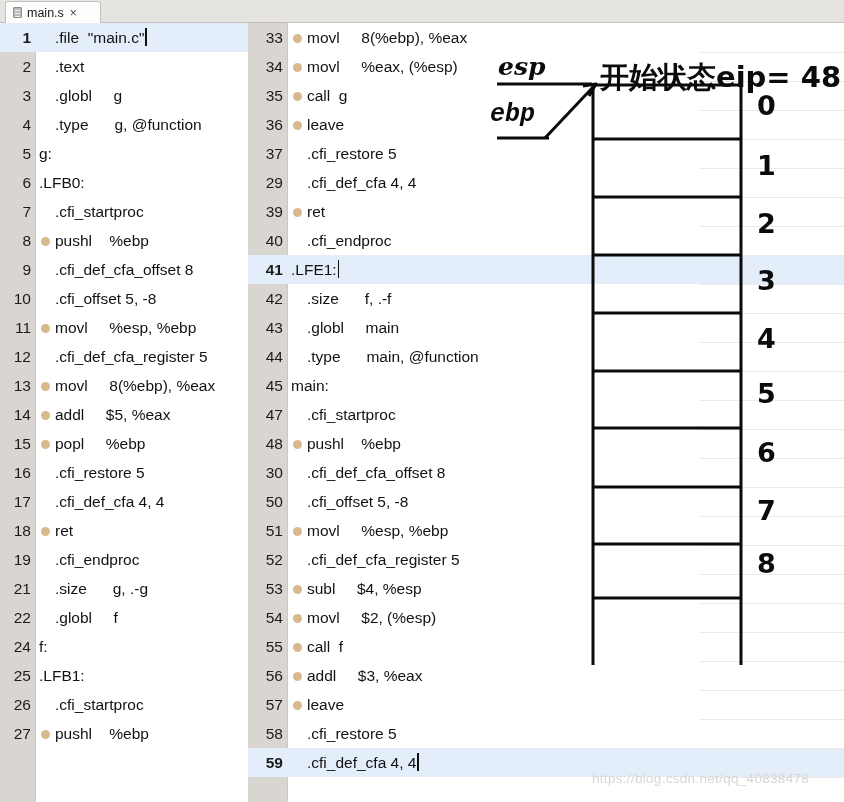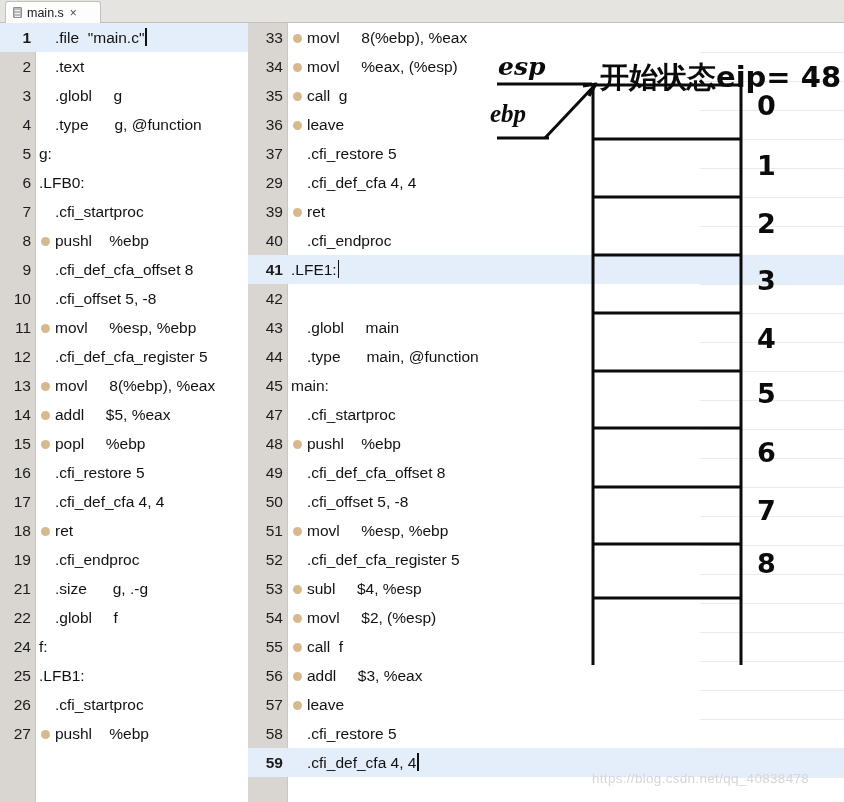--- a/index.html
+++ b/index.html
@@ -81,21 +81,21 @@
   #rules { position:absolute; left:452px; top:0; width:392px; height:779px; }
 
   
   #overlay { position:absolute; left:0; top:0; width:844px; height:802px; pointer-events:none; }
   .hand {
     position:absolute; color:#0b0b0b;
     font-family:"DejaVu Sans", sans-serif; font-weight:bold;
   }
   #hw-title { left:600px; top:22px; font-size:29px; letter-spacing:0px;margin-top:36px; }
   #hw-esp { left:498px; top:52px; font-size:25px; font-style:italic; font-family:"DejaVu Serif", serif; }
-  #hw-ebp { left:490px; top:100px; font-size:25px; font-style:italic; font-family:Liberation Serif, serif; }
+  #hw-ebp { left:490px; top:100px; font-size:25px; font-style:italic; font-family:Liberation Mono, monospace; }
   .cellnum {
     position:absolute; font-family:"DejaVu Sans", sans-serif; font-weight:bold;
     font-size:27px; color:#0b0b0b;
   }
 
   
   #watermark {
     position:absolute; left:592px; top:771px; font-size:13.5px;
     color:#d6d6d6; letter-spacing:0.3px; white-space:nowrap;
   }
@@ -149,27 +149,27 @@
     <div class="code-area" id="code-right">
         <div class="line"><span class="num">33</span><span class="dot" style="background: rgb(216, 185, 141);"></span><span class="txt ind">movl     8(%ebp), %eax</span></div>
         <div class="line"><span class="num">34</span><span class="dot" style="background: rgb(216, 185, 141);"></span><span class="txt ind">movl     %eax, (%esp)</span></div>
         <div class="line"><span class="num">35</span><span class="dot" style="background: rgb(216, 185, 141);"></span><span class="txt ind">call  g</span></div>
         <div class="line"><span class="num">36</span><span class="dot" style="background: rgb(216, 185, 141);"></span><span class="txt ind">leave</span></div>
         <div class="line"><span class="num">37</span><span class="txt ind">.cfi_restore 5</span></div>
         <div class="line"><span class="num">29</span><span class="txt ind">.cfi_def_cfa 4, 4</span></div>
         <div class="line"><span class="num">39</span><span class="dot" style="background: rgb(216, 185, 141);"></span><span class="txt ind">ret</span></div>
         <div class="line"><span class="num">40</span><span class="txt ind">.cfi_endproc</span></div>
         <div class="line hl"><span class="num">41</span><span class="txt">.LFE1:<span class="caret"></span></span></div>
-        <div class="line"><span class="num">42</span></div>
+        <div class="line"><span class="num">42</span><span class="txt ind">.size      f, .-f</span></div>
         <div class="line"><span class="num">43</span><span class="txt ind">.globl     main</span></div>
         <div class="line"><span class="num">44</span><span class="txt ind">.type      main, @function</span></div>
         <div class="line"><span class="num">45</span><span class="txt">main:</span></div>
         <div class="line"><span class="num">47</span><span class="txt ind">.cfi_startproc</span></div>
         <div class="line"><span class="num">48</span><span class="dot" style="background: rgb(216, 185, 141);"></span><span class="txt ind">pushl    %ebp</span></div>
-        <div class="line"><span class="num">49</span><span class="txt ind">.cfi_def_cfa_offset 8</span></div>
+        <div class="line"><span class="num">30</span><span class="txt ind">.cfi_def_cfa_offset 8</span></div>
         <div class="line"><span class="num">50</span><span class="txt ind">.cfi_offset 5, -8</span></div>
         <div class="line"><span class="num">51</span><span class="dot" style="background: rgb(216, 185, 141);"></span><span class="txt ind">movl     %esp, %ebp</span></div>
         <div class="line"><span class="num">52</span><span class="txt ind">.cfi_def_cfa_register 5</span></div>
         <div class="line"><span class="num">53</span><span class="dot" style="background: rgb(216, 185, 141);"></span><span class="txt ind">subl     $4, %esp</span></div>
         <div class="line"><span class="num">54</span><span class="dot" style="background: rgb(216, 185, 141);"></span><span class="txt ind">movl     $2, (%esp)</span></div>
         <div class="line"><span class="num">55</span><span class="dot" style="background: rgb(216, 185, 141);"></span><span class="txt ind">call  f</span></div>
         <div class="line"><span class="num">56</span><span class="dot" style="background: rgb(216, 185, 141);"></span><span class="txt ind">addl     $3, %eax</span></div>
         <div class="line"><span class="num">57</span><span class="dot" style="background: rgb(216, 185, 141);"></span><span class="txt ind">leave</span></div>
         <div class="line"><span class="num">58</span><span class="txt ind">.cfi_restore 5</span></div>
         <div class="line hl"><span class="num">59</span><span class="txt ind">.cfi_def_cfa 4, 4<span class="caret"></span></span></div>

